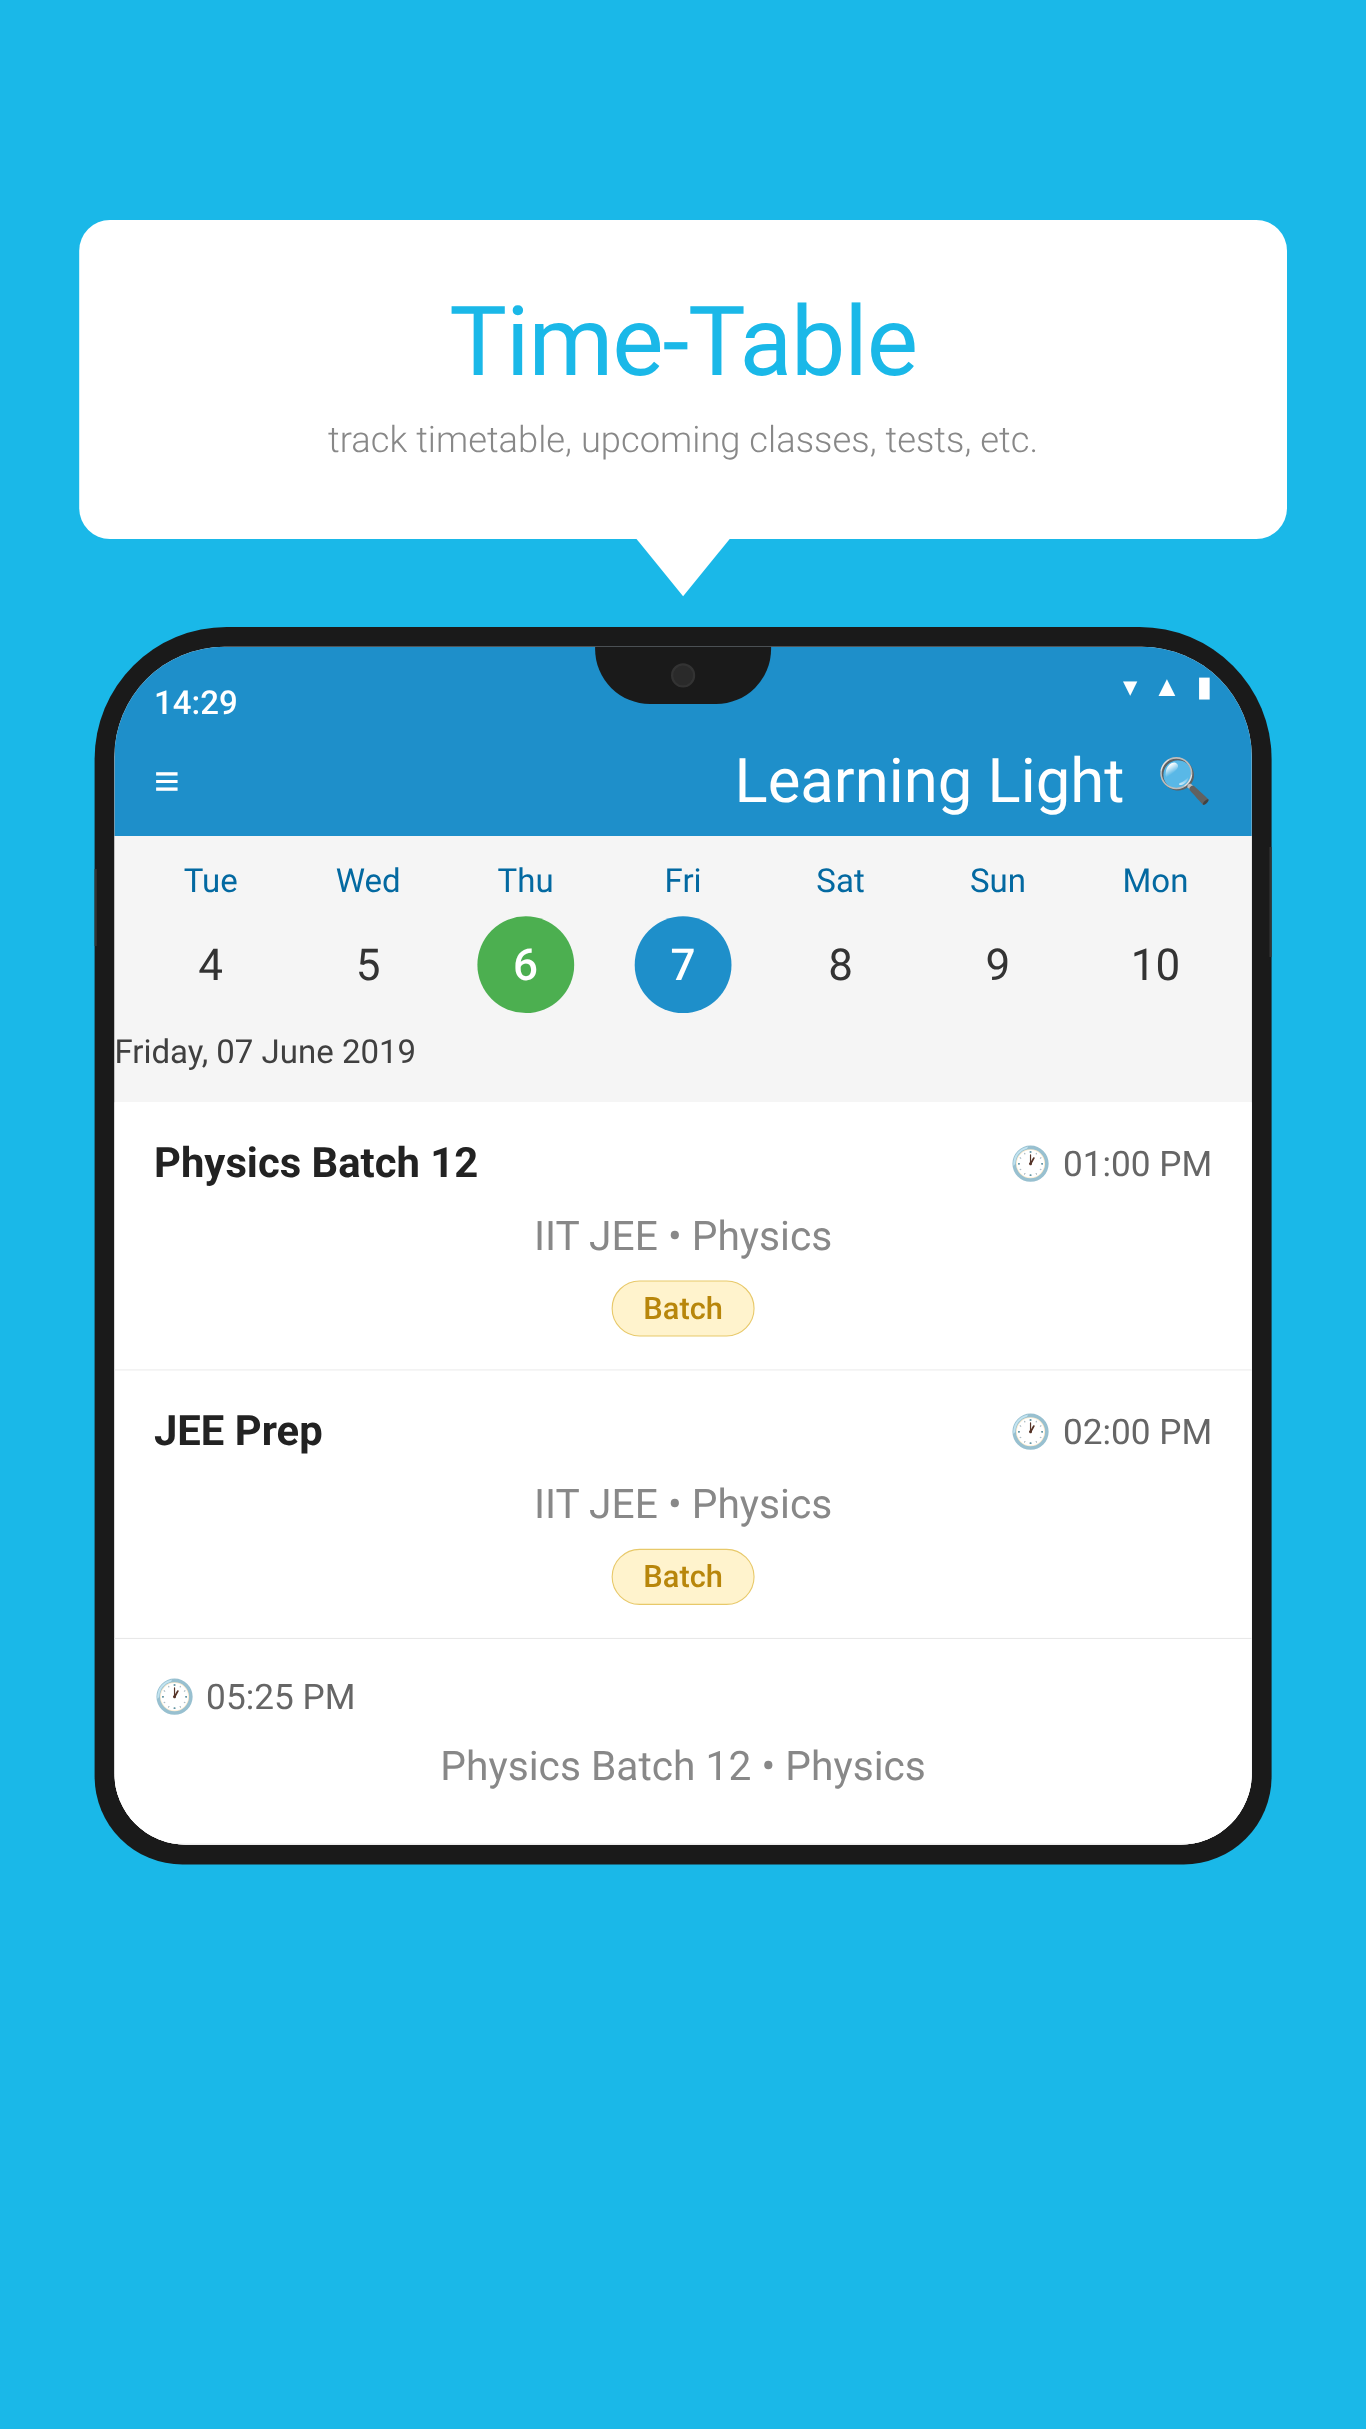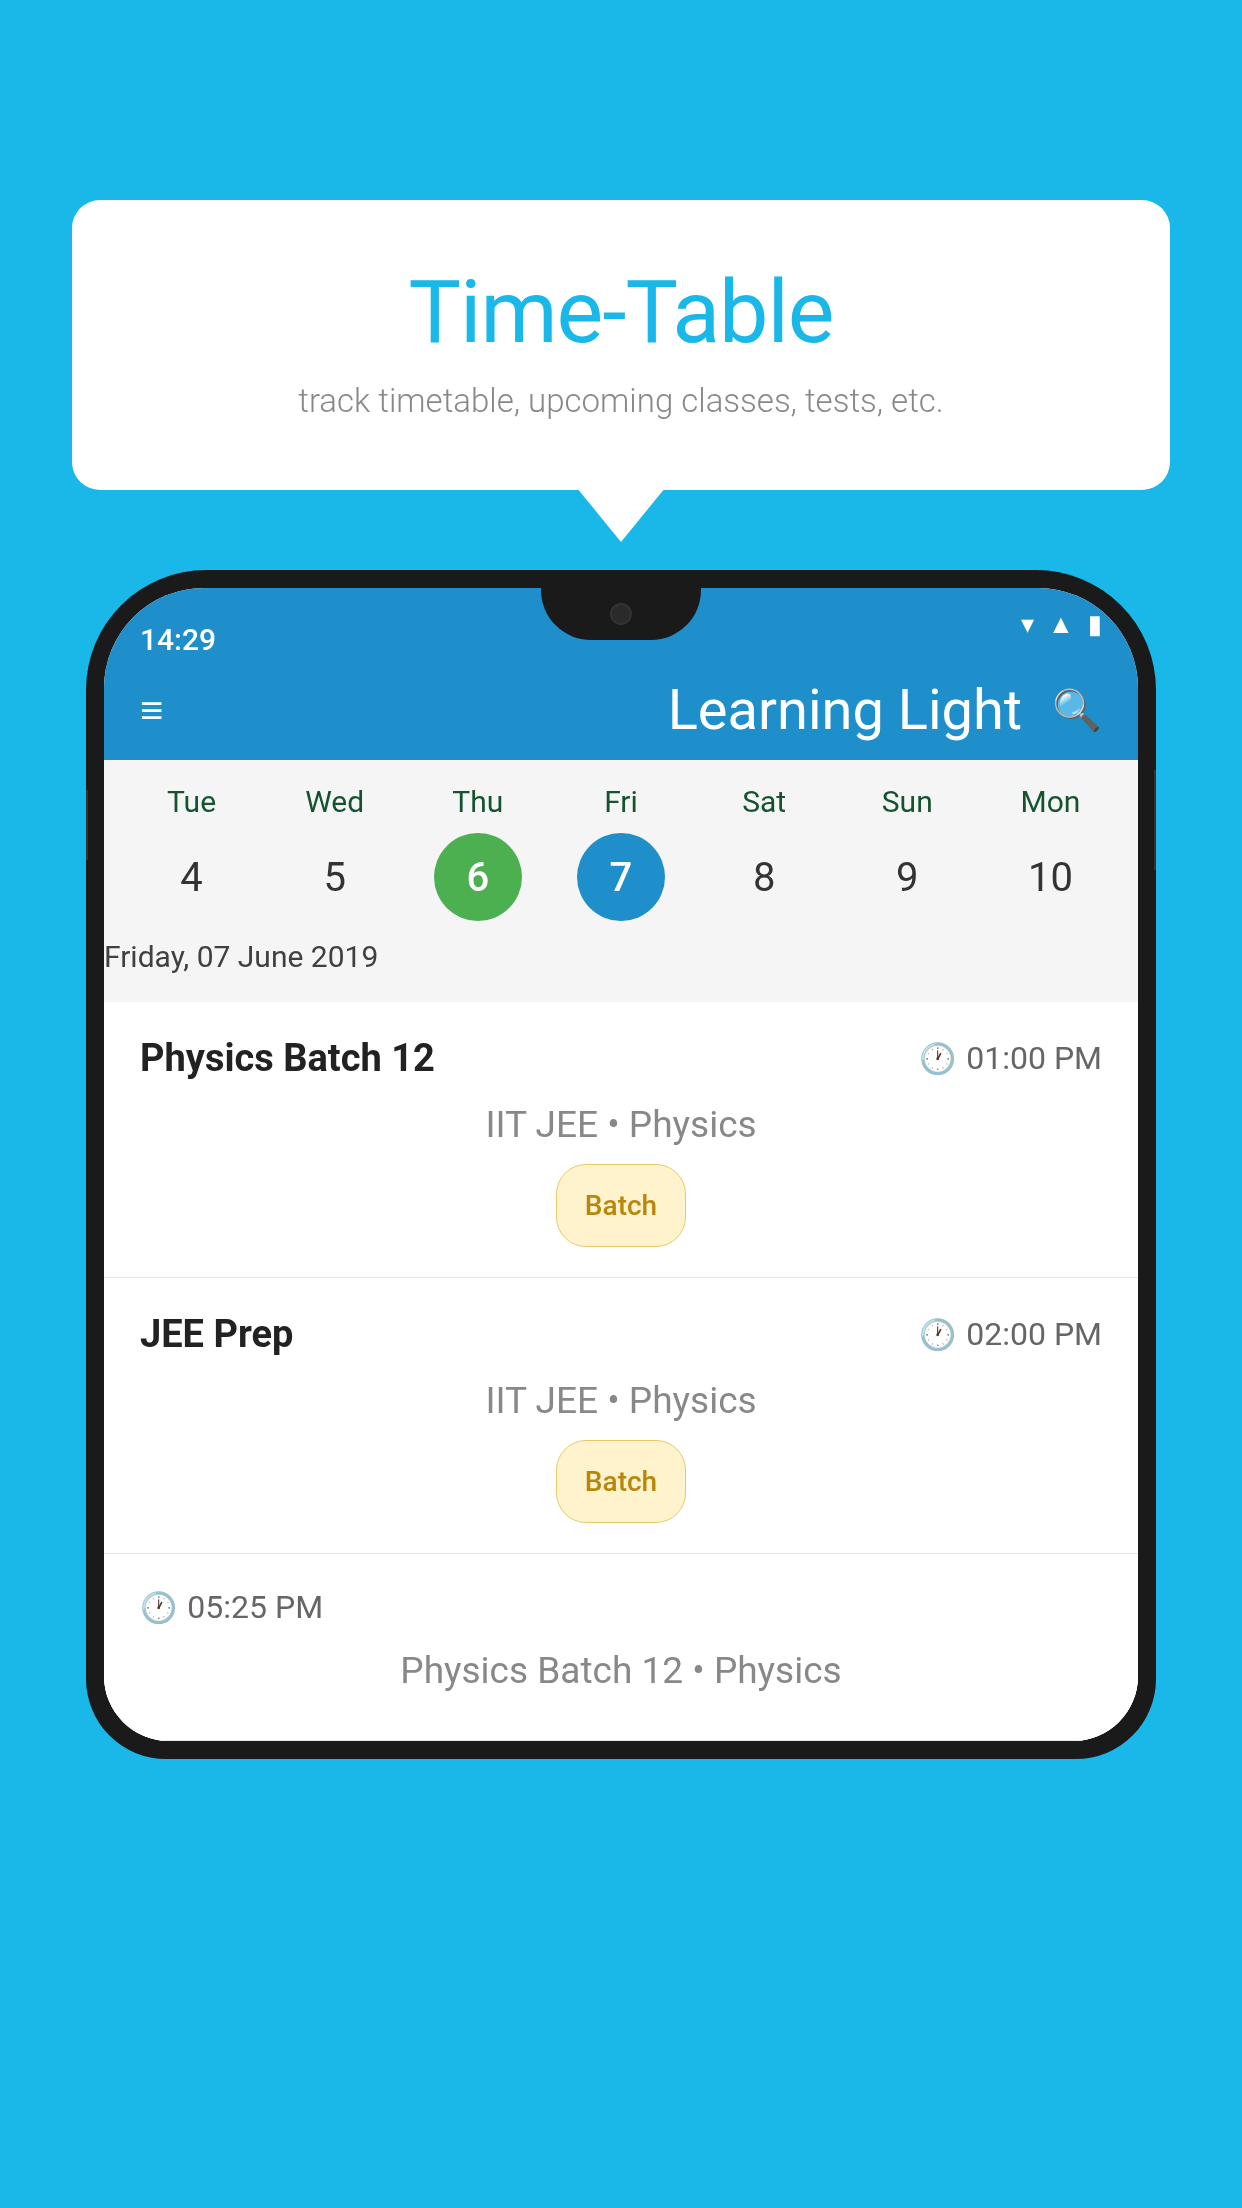--- a/index.html
+++ b/index.html
@@ -161,21 +161,21 @@
 
     .days-header {
       display: flex;
       justify-content: space-around;
       padding: 0 16px;
       margin-bottom: 14px;
     }
 
     .day-label {
       font-size: 30px;
-      color: #14532d;
+      color: #0369a1;
       width: 88px;
       text-align: center;
     }
 
     .days-numbers {
       display: flex;
       justify-content: space-around;
       padding: 0 16px;
       margin-bottom: 18px;
     }
@@ -255,21 +255,21 @@
       margin-bottom: 18px;
       margin-top: 23px;
     }
 
     .batch-badge {
       display: inline-block;
       background: #fff3cd;
       color: #b8860b;
       border: 1.5px solid #e8c96a;
       border-radius: 30px;
-      padding: 24px 28px;
+      padding: 8px 28px;
       font-size: 28px;
       font-weight: 500;
     }
 
     
     .phone-screen {
       background: white;
       border-radius: 100px 100px 65px 65px;
       overflow: hidden;
     }

